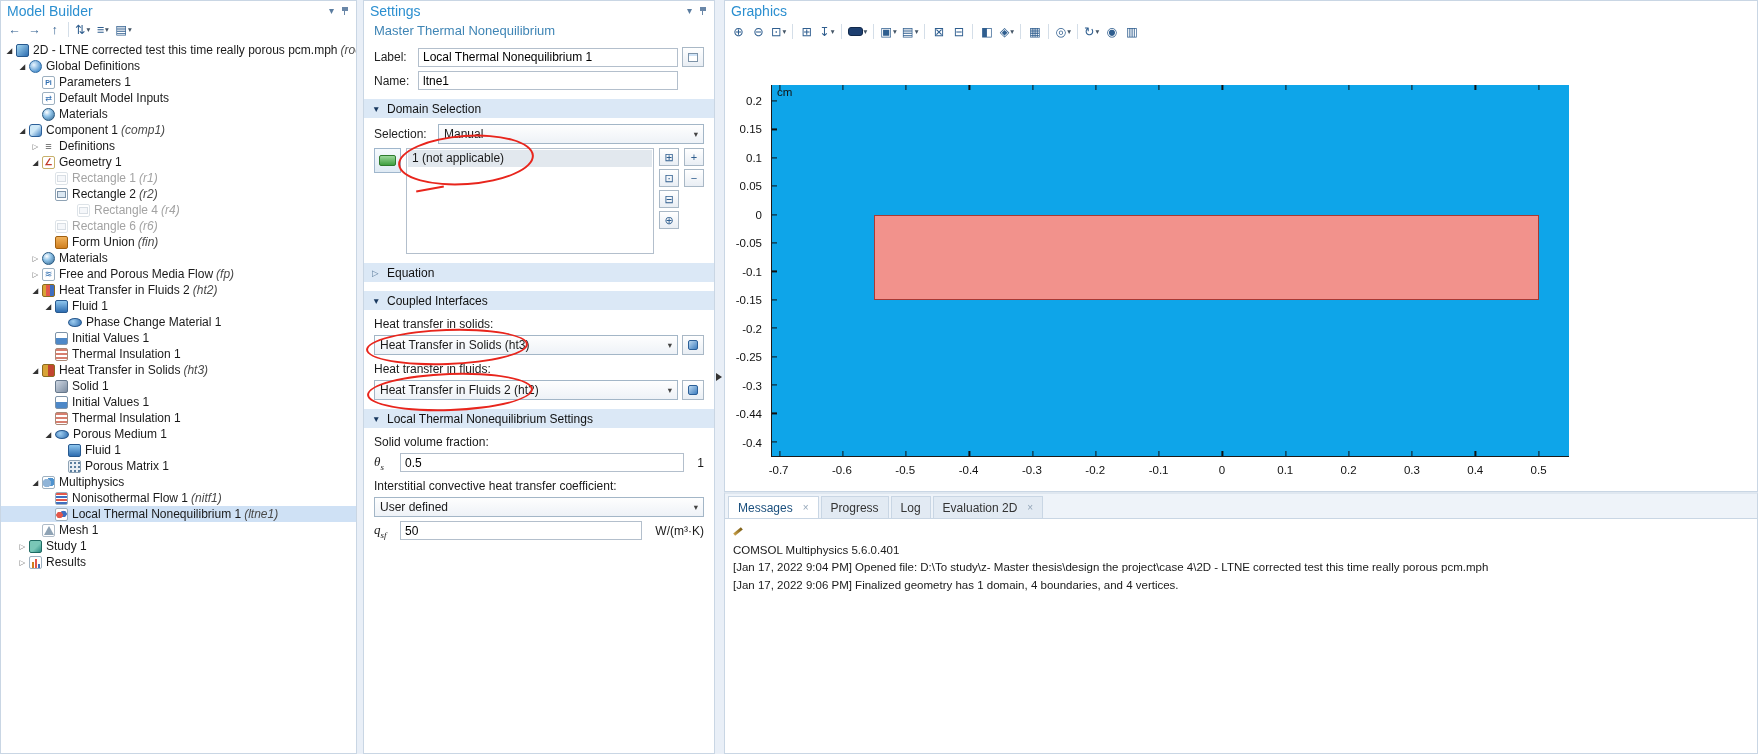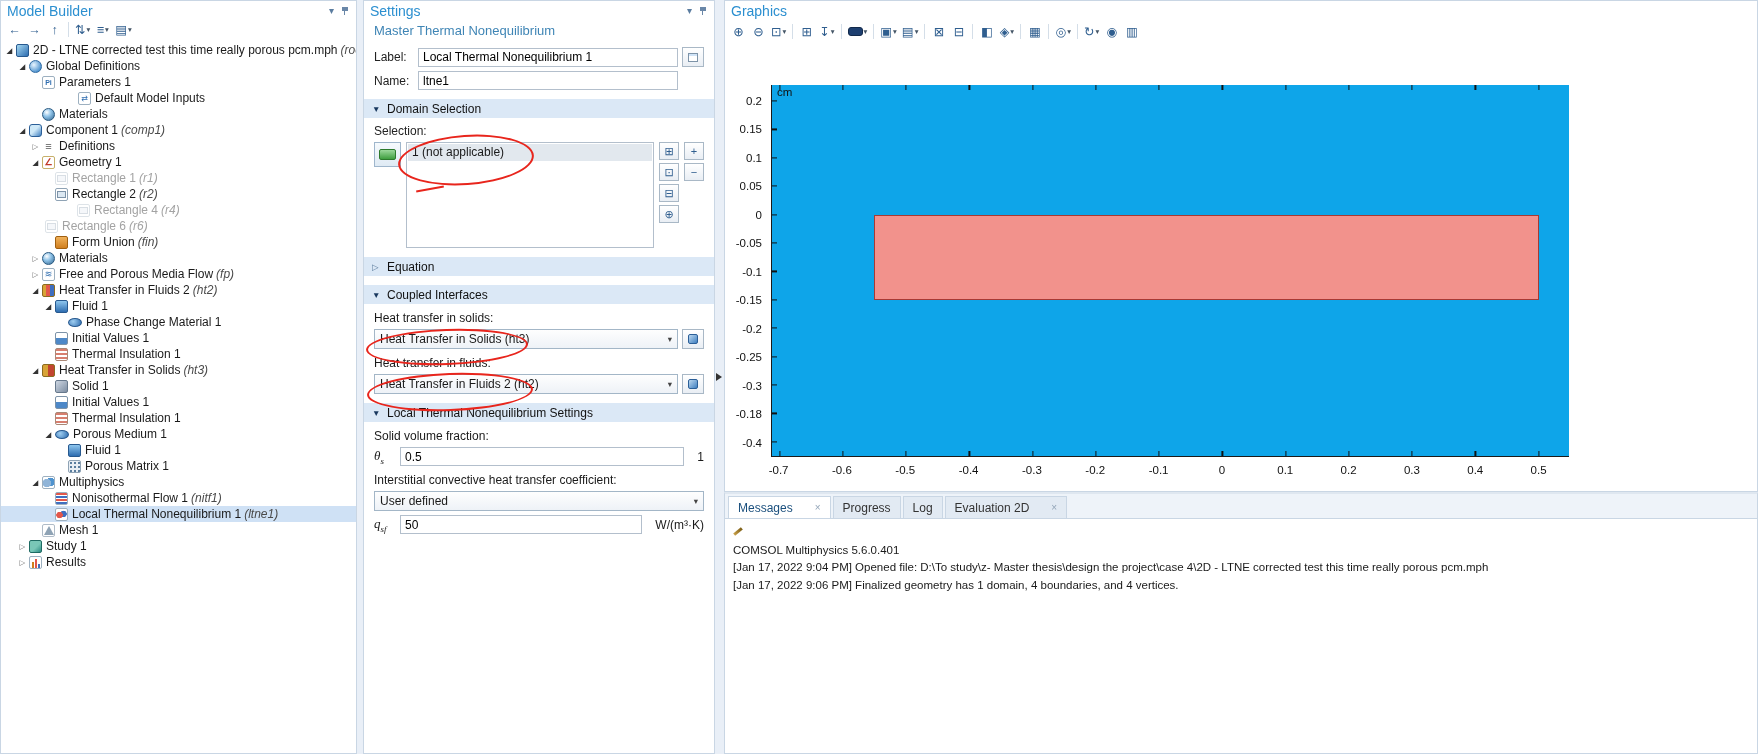--- a/index.html
+++ b/index.html
@@ -110,21 +110,21 @@
 .xtick.top{bottom:auto;top:0}
 .ytick{position:absolute;left:0;height:1.2px;width:5px;background:#111;transform:translateY(-50%)}
 .xlabels{position:absolute;left:46px;right:188px;bottom:12px;height:15px}
 .xlab{position:absolute;transform:translateX(-50%);font-size:11.5px;color:#111}
 .ylabels{position:absolute;left:0;top:42px;bottom:34px;width:44px}
 .ylab{position:absolute;right:7px;transform:translateY(-50%);font-size:11.5px;color:#111}
 .geomrect{position:absolute;border:1px solid #a83a34;background:#f2928c}
 
 .messages{flex:1;display:flex;flex-direction:column;border-top:2px solid #dfe7f0;min-height:0}
 .mtabs{display:flex;align-items:flex-end;background:#eef3f9;padding:3px 3px 0;gap:2px;height:25px;border-bottom:1px solid #c9d6e4;flex:none}
-.mtab{display:flex;align-items:center;gap:22px;padding:3px 9px;background:#e2eaf3;border:1px solid #c9d6e4;border-bottom:none;color:#333;height:22px}
+.mtab{display:flex;align-items:center;gap:10px;padding:3px 9px;background:#e2eaf3;border:1px solid #c9d6e4;border-bottom:none;color:#333;height:22px}
 .mtab.active{background:#fff;color:#1a4f7d}
 .tabx{color:#93a5b8;font-size:10px}
 .mbody{flex:1;background:#fff;padding:4px 8px;font-size:11.5px;line-height:1.5;overflow:hidden}
 .penrow{height:14px;margin:2px 0 3px}
 .pen{display:inline-block;width:11px;height:11px;position:relative}
 .pen::before{content:"";position:absolute;left:0;top:4px;width:10px;height:3px;background:linear-gradient(90deg,#caa24a,#7a5c14);transform:rotate(-40deg)}
 .mline{white-space:nowrap}
 
 .annot-layer{position:absolute;inset:0;pointer-events:none;z-index:50}
 .annot{position:absolute;border:2.5px solid #e8251c}
@@ -178,21 +178,21 @@
         <div class="trow" style="padding-left: 16px;">
           <span class="exp">◢</span>
           <span class="ticon ti-globe"></span>
           <span class="tlabel">Global Definitions</span>
         </div>
         <div class="trow" style="padding-left: 29px;">
           <span class="exp"></span>
           <span class="ticon ti-parameters"></span>
           <span class="tlabel">Parameters 1</span>
         </div>
-        <div class="trow" style="padding-left: 29px; margin-left: 36px;">
+        <div class="trow" style="padding-left: 29px;">
           <span class="exp"></span>
           <span class="ticon ti-model-inputs"></span>
           <span class="tlabel">Default Model Inputs</span>
         </div>
         <div class="trow" style="padding-left: 29px;">
           <span class="exp"></span>
           <span class="ticon ti-materials"></span>
           <span class="tlabel">Materials</span>
         </div>
         <div class="trow" style="padding-left: 16px;">
@@ -222,21 +222,21 @@
           <span class="ticon ti-rectangle"></span>
           <span class="tlabel">Rectangle 2</span>
           <span class="tsuffix">(r2)</span>
         </div>
         <div class="trow gray" style="padding-left: 64px;">
           <span class="exp"></span>
           <span class="ticon ti-rectangle-gray"></span>
           <span class="tlabel">Rectangle 4</span>
           <span class="tsuffix">(r4)</span>
         </div>
-        <div class="trow gray" style="padding-left: 32px;">
+        <div class="trow gray" style="padding-left: 42px;">
           <span class="exp"></span>
           <span class="ticon ti-rectangle-gray"></span>
           <span class="tlabel">Rectangle 6</span>
           <span class="tsuffix">(r6)</span>
         </div>
         <div class="trow" style="padding-left: 42px;">
           <span class="exp"></span>
           <span class="ticon ti-form-union"></span>
           <span class="tlabel">Form Union</span>
           <span class="tsuffix">(fin)</span>
@@ -374,20 +374,24 @@
         <input class="tinput" value="ltne1" style="">
         <span class="spacer26"></span>
       </div>
 
       <div class="secbar">
         <span class="sectri open"></span>
         <span>Domain Selection</span>
       </div>
       <div class="frow">
         <label class="flabel w64">Selection:</label>
+        <div class="dropdown">
+          <span>Manual</span>
+          <span class="dd-arrow"></span>
+        </div>
       </div>
       <div class="selrow">
         <button class="activebtn">
             <span class="activeicon"></span>
           </button>
         <div class="sellist">
           <div class="selitem">1 (not applicable)</div>
         </div>
         <div class="selbtns" id="sel-tools">
             <button class="iconbtn">⊞</button>
@@ -583,21 +587,21 @@
             <span class="ylab" style="top: 11.9449%;">0.15</span>
             <span class="ylab" style="top: 19.6018%;">0.1</span>
             <span class="ylab" style="top: 27.2588%;">0.05</span>
             <span class="ylab" style="top: 34.9158%;">0</span>
             <span class="ylab" style="top: 42.5727%;">-0.05</span>
             <span class="ylab" style="top: 50.2297%;">-0.1</span>
             <span class="ylab" style="top: 57.8867%;">-0.15</span>
             <span class="ylab" style="top: 65.5436%;">-0.2</span>
             <span class="ylab" style="top: 73.2006%;">-0.25</span>
             <span class="ylab" style="top: 80.8576%;">-0.3</span>
-            <span class="ylab" style="top: 88.5145%;">-0.18</span>
+            <span class="ylab" style="top: 88.5145%;">-0.44</span>
             <span class="ylab" style="top: 96.1715%;">-0.4</span>
           </div>
         <div class="xlabels" id="xlabels">
             <span class="xlab" style="left: 0.952381%;">-0.7</span>
             <span class="xlab" style="left: 8.88889%;">-0.6</span>
             <span class="xlab" style="left: 16.8254%;">-0.5</span>
             <span class="xlab" style="left: 24.7619%;">-0.4</span>
             <span class="xlab" style="left: 32.6984%;">-0.3</span>
             <span class="xlab" style="left: 40.6349%;">-0.2</span>
             <span class="xlab" style="left: 48.5714%;">-0.1</span>

